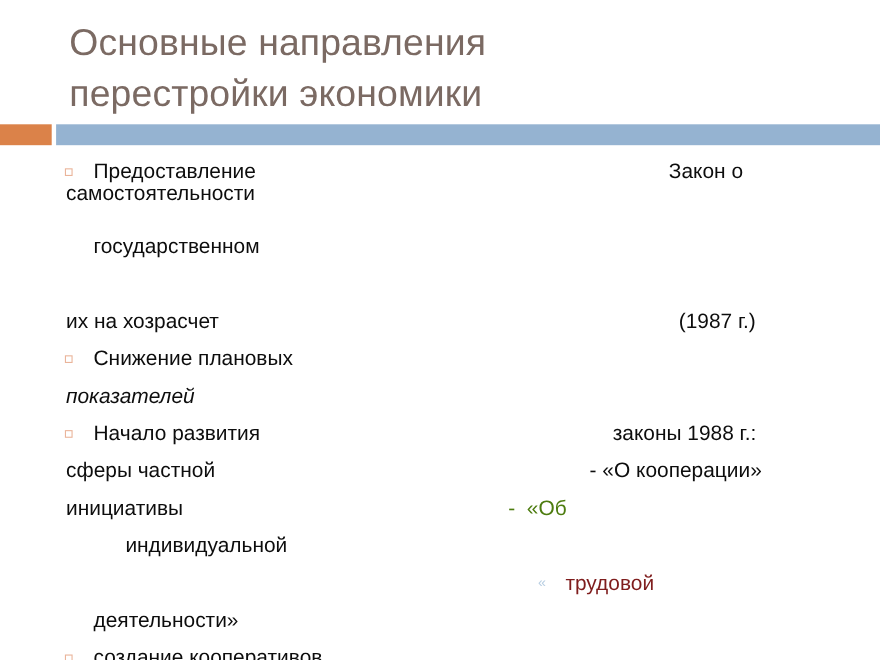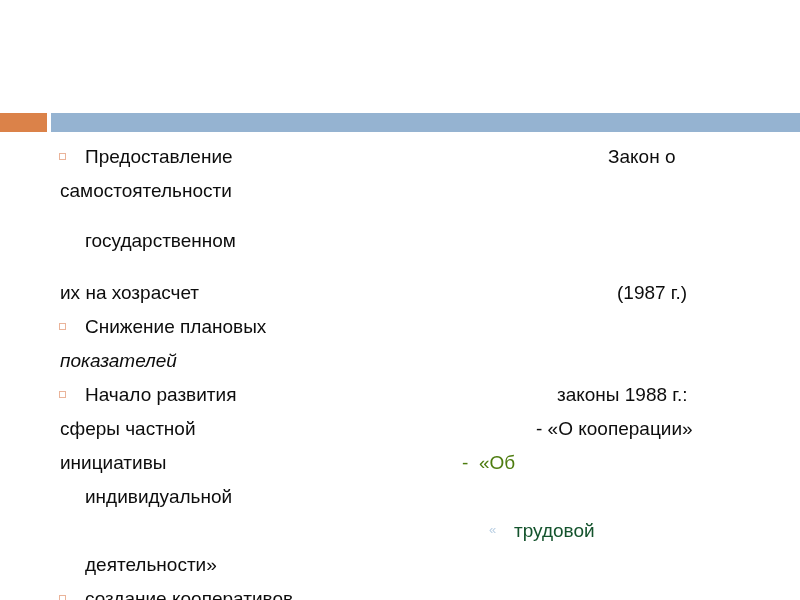--- a/index.html
+++ b/index.html
@@ -106,36 +106,40 @@
     line-height: 13px;
     color: #b9cfe3;
     white-space: pre;
   }
 </style>
 </head>
 <body style="background: rgb(255, 255, 255);">
 
 <div class="slide">
 
+  <div class="title-block">
+    <div class="title-line" style="color: rgb(123, 106, 99);">Основные направления</div>
+    <div class="title-line" style="color: rgb(123, 106, 99);">перестройки экономики</div>
+  </div>
 
   <div class="divider">
     <div class="divider-orange" style="background: rgb(219, 130, 73);"></div>
     <div class="divider-blue" style="background: rgb(149, 179, 209);"></div>
   </div>
 
   <div class="body-area" id="body-area">
       <div class="row" style="top: 0px;">
         <span class="bullet-mark" style="border-color: rgb(234, 180, 154);"></span>
         <span class="txt" style="left: 85px; color: rgb(13, 13, 13);">Предоставление</span>
         <span class="txt" style="left: 608px; color: rgb(13, 13, 13);">Закон о</span>
       </div>
-      <div class="row" style="top: 34px;">
+      <div class="row" style="top: 20px;">
         <span class="txt" style="left: 60px; color: rgb(13, 13, 13);">самостоятельности</span>
       </div>
-      <div class="row" style="top: 84px;">
+      <div class="row" style="top: 68px;">
         <span class="txt" style="left: 85px; color: rgb(13, 13, 13);">государственном</span>
       </div>
       <div class="row" style="top: 136px;">
         <span class="txt" style="left: 60px; color: rgb(13, 13, 13);">их на хозрасчет</span>
         <span class="txt" style="left: 617px; color: rgb(13, 13, 13);">(1987 г.)</span>
       </div>
       <div class="row" style="top: 170px;">
         <span class="bullet-mark" style="border-color: rgb(234, 180, 154);"></span>
         <span class="txt" style="left: 85px; color: rgb(13, 13, 13);">Снижение плановых</span>
       </div>
@@ -148,25 +152,25 @@
         <span class="txt" style="left: 557px; color: rgb(13, 13, 13);">законы 1988 г.:</span>
       </div>
       <div class="row" style="top: 272px;">
         <span class="txt" style="left: 60px; color: rgb(13, 13, 13);">сферы частной</span>
         <span class="txt" style="left: 536px; color: rgb(13, 13, 13);">- «О кооперации»</span>
       </div>
       <div class="row" style="top: 306px;">
         <span class="txt" style="left: 60px; color: rgb(13, 13, 13);">инициативы</span>
         <span class="txt" style="left: 462px; color: #4d7c0f;">-  «Об</span>
       </div>
-      <div class="row" style="top: 340px;">
+      <div class="row" style="top: 340px; margin-left: 29px;">
         <span class="txt" style="left: 85px; color: rgb(13, 13, 13);">индивидуальной</span>
       </div>
       <div class="row" style="top: 374px;">
-        <span class="txt" style="left: 514px; color: #14532d;">трудовой</span>
+        <span class="txt" style="left: 514px; color: #7f1d1d;">трудовой</span>
       </div>
       <div class="row" style="top: 408px; text-align: right;">
         <span class="txt" style="left: 85px; color: rgb(13, 13, 13);">деятельности»</span>
       </div>
       <div class="row" style="top: 442px;">
         <span class="bullet-mark" style="border-color: rgb(234, 180, 154);"></span>
         <span class="txt" style="left: 85px; color: rgb(13, 13, 13);">создание кооперативов</span>
       </div>
     </div>
 

